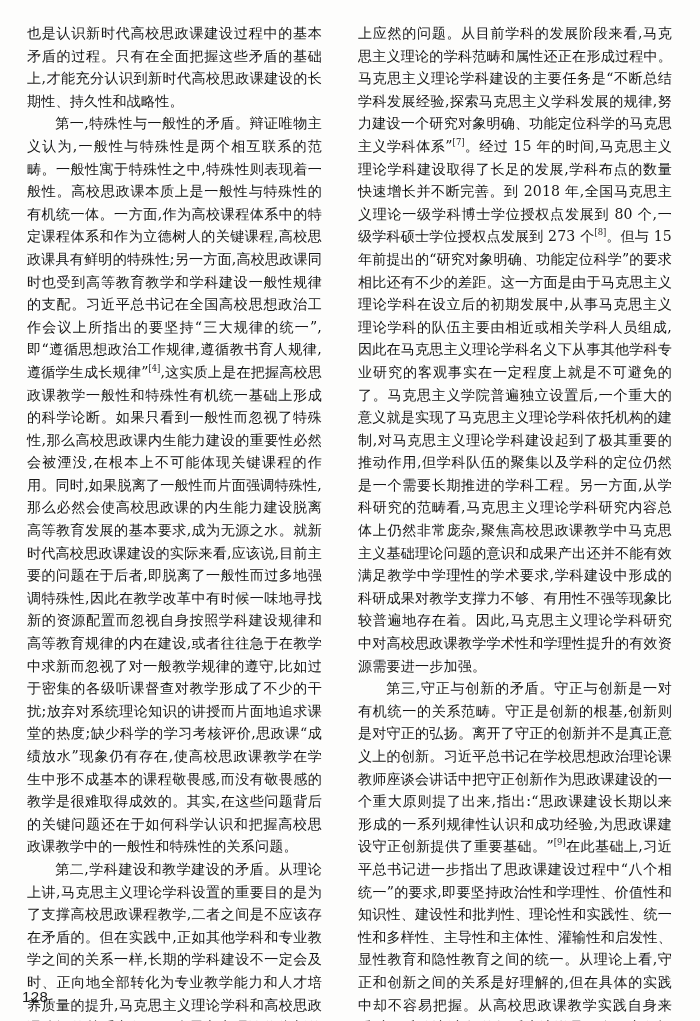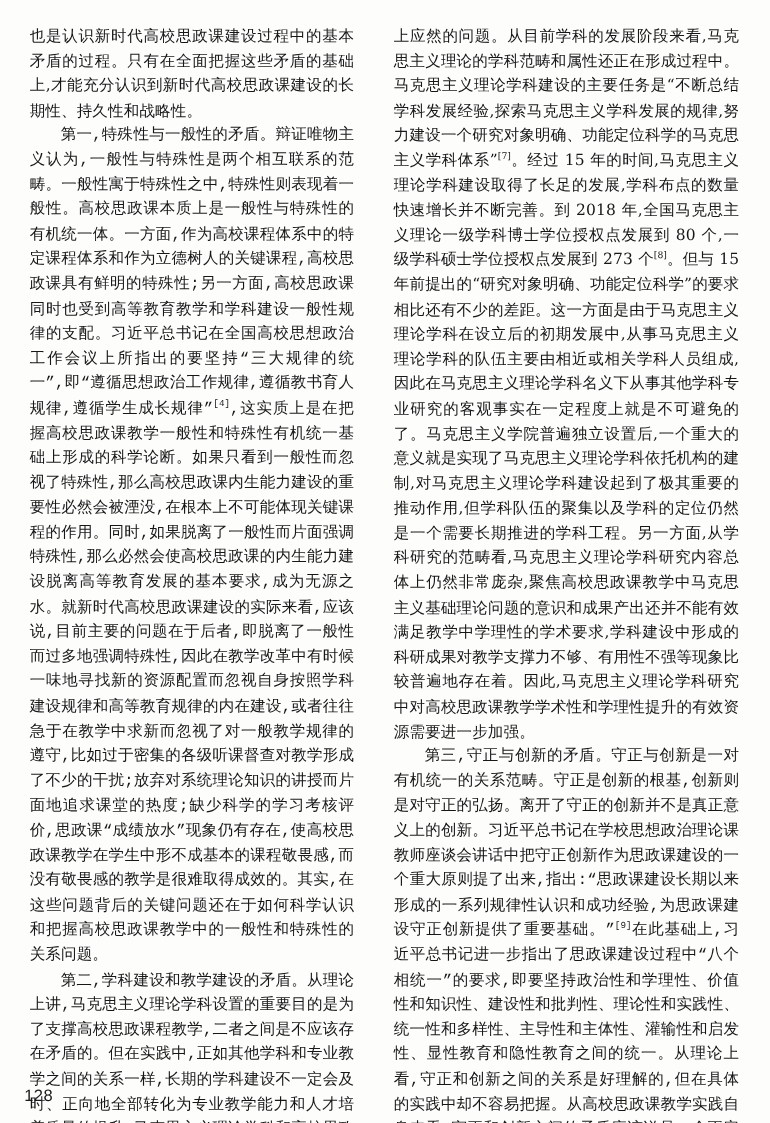--- a/index.html
+++ b/index.html
@@ -46,21 +46,20 @@
     line-height: 22.6px;
     text-align: justify;
     text-justify: inter-character;
     text-indent: 0;
     letter-spacing: 0.15px;
     word-break: break-all;
     color: #171717;
   }
   p.para.indent {
     text-indent: 2em;
-    font-family: Liberation Mono, monospace;
   }
   sup.cite {
     font-size: 8.4px;
     vertical-align: super;
     line-height: 0;
     letter-spacing: 0;
   }
   .page-number {
     position: absolute;
     left: 22px;

